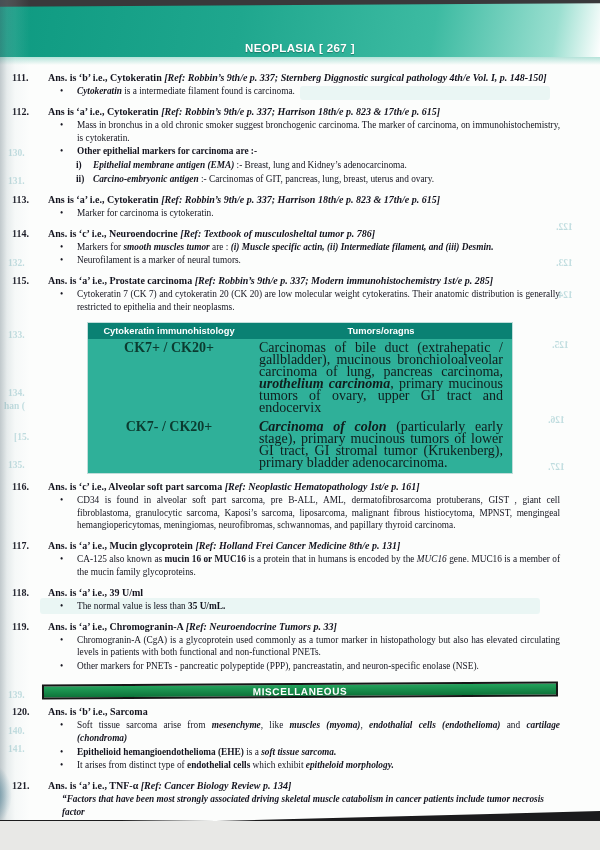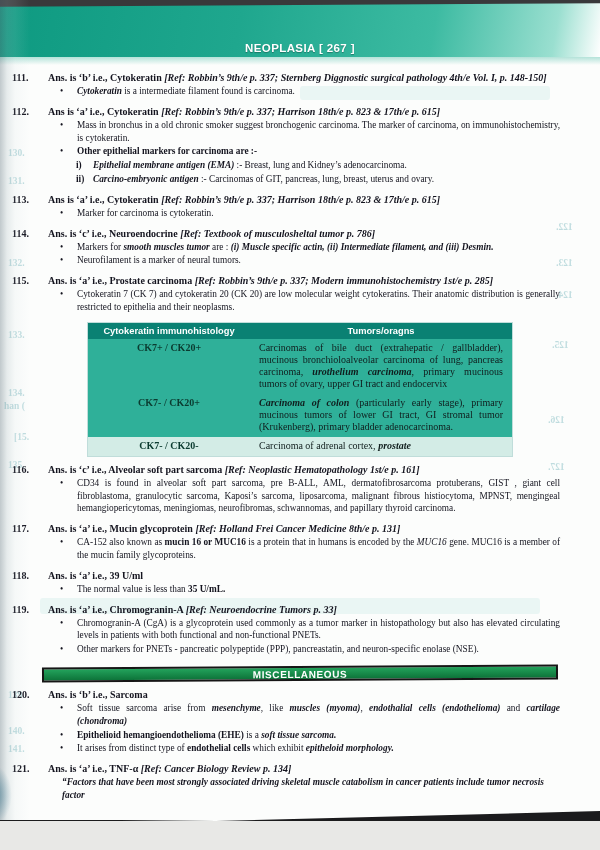--- a/index.html
+++ b/index.html
@@ -34,21 +34,21 @@
   .brow.sub{margin-left:16px;}
   .brow.sub .dot{width:17px;font-weight:bold;}
   .brow.plain .dot{visibility:hidden;width:2px;}
   .brow.plain .btxt{font-weight:bold;font-style:italic;text-align:left;}
   .s-n{}.s-b{font-weight:bold}.s-i{font-style:italic}.s-bi{font-weight:bold;font-style:italic}
 
   table.ck{border-collapse:collapse;margin:9px 0 3px 76px;width:424px;box-shadow:0 0 0 1px rgba(10,129,115,.25);}
   table.ck th{background:var(--table-header,#0a8173);color:#fff;font-family:"Liberation Sans", sans-serif;
         font-size:9.3px;padding:3px 10px;text-align:center;font-weight:bold;}
   table.ck th.c1{width:142px;}
-  table.ck td{font-size:10px;line-height:12px;padding:3px 9px 4px;vertical-align:top;}
+  table.ck td{font-size:14px;line-height:12px;padding:3px 9px 4px;vertical-align:top;}
   tr.row-dark td{background:var(--row-teal,#2fb099);}
   tr.row-light td{background:var(--row-light,#d3ece6);}
   td.marker{text-align:center;font-weight:bold;color:#0b3b30;font-size:9.3px;padding-top:4px;}
   td.tumors{text-align:justify;color:#101d1d;}
 
   .misc-bar{margin:10px 0 2px 30px;width:516px;height:15px;border:2px solid #161616;
         background:linear-gradient(180deg,#23a35c,#0d7339);color:#fff;text-align:center;
         font-family:"Liberation Sans", sans-serif;font-weight:bold;font-size:10px;line-height:14px;
         letter-spacing:.6px;transform:rotate(-.35deg);box-sizing:border-box;}
 
@@ -137,41 +137,37 @@
         </thead>
         <tbody>
           <tr class="row-dark">
             <td class="marker">CK7+ / CK20+</td>
             <td class="tumors"><span class="s-n">Carcinomas of bile duct (extrahepatic / gallbladder), mucinous bronchioloalveolar carcinoma of lung, pancreas carcinoma, </span><span class="s-bi">urothelium carcinoma</span><span class="s-n">, primary mucinous tumors of ovary, upper GI tract and endocervix</span></td>
           </tr>
           <tr class="row-dark">
             <td class="marker">CK7- / CK20+</td>
             <td class="tumors"><span class="s-bi">Carcinoma of colon</span><span class="s-n"> (particularly early stage), primary mucinous tumors of lower GI tract, GI stromal tumor (Krukenberg), primary bladder adenocarcinoma.</span></td>
           </tr>
-          <tr class="row-light">
-            <td class="marker">CK7- / CK20-</td>
-            <td class="tumors"><span class="s-n">Carcinoma of adrenal cortex, </span><span class="s-bi">prostate</span></td>
-          </tr>
         </tbody>
       </table>
       <div class="item">
         <div class="ihead"><span class="num">116.</span><span>Ans. is ‘c’ i.e., Alveolar soft part sarcoma </span><span class="ref">[Ref: Neoplastic Hematopathology 1st/e p. 161]</span></div>
         <div class="bullets">
           <div class="brow">
             <span class="dot">•</span>
             <span class="btxt"><span class="s-n">CD34 is found in alveolar soft part sarcoma, pre B-ALL, AML, dermatofibrosarcoma protuberans, GIST , giant cell fibroblastoma, granulocytic sarcoma, Kaposi’s sarcoma, liposarcoma, malignant fibrous histiocytoma, MPNST, mengingeal hemangiopericytomas, meningiomas, neurofibromas, schwannomas, and papillary thyroid carcinoma.</span></span>
           </div>
         </div>
       </div>
       <div class="item">
         <div class="ihead"><span class="num">117.</span><span>Ans. is ‘a’ i.e., Mucin glycoprotein </span><span class="ref">[Ref: Holland Frei Cancer Medicine 8th/e p. 131]</span></div>
         <div class="bullets">
           <div class="brow">
             <span class="dot">•</span>
-            <span class="btxt"><span class="s-n">CA-152 also known as </span><span class="s-b">mucin 16 or MUC16</span><span class="s-n"> is a protein that in humans is encoded by the </span><span class="s-i">MUC16</span><span class="s-n"> gene. MUC16 is a member of the mucin family glycoproteins.</span></span>
+            <span class="btxt"><span class="s-n">CA-125 also known as </span><span class="s-b">mucin 16 or MUC16</span><span class="s-n"> is a protein that in humans is encoded by the </span><span class="s-i">MUC16</span><span class="s-n"> gene. MUC16 is a member of the mucin family glycoproteins.</span></span>
           </div>
         </div>
       </div>
       <div class="item">
         <div class="ihead"><span class="num">118.</span><span>Ans. is ‘a’ i.e.,  39 U/ml</span></div>
         <div class="bullets">
           <div class="brow">
             <span class="dot">•</span>
             <span class="btxt"><span class="s-n">The normal value is less than </span><span class="s-b">35 U/mL.</span></span>
           </div>

